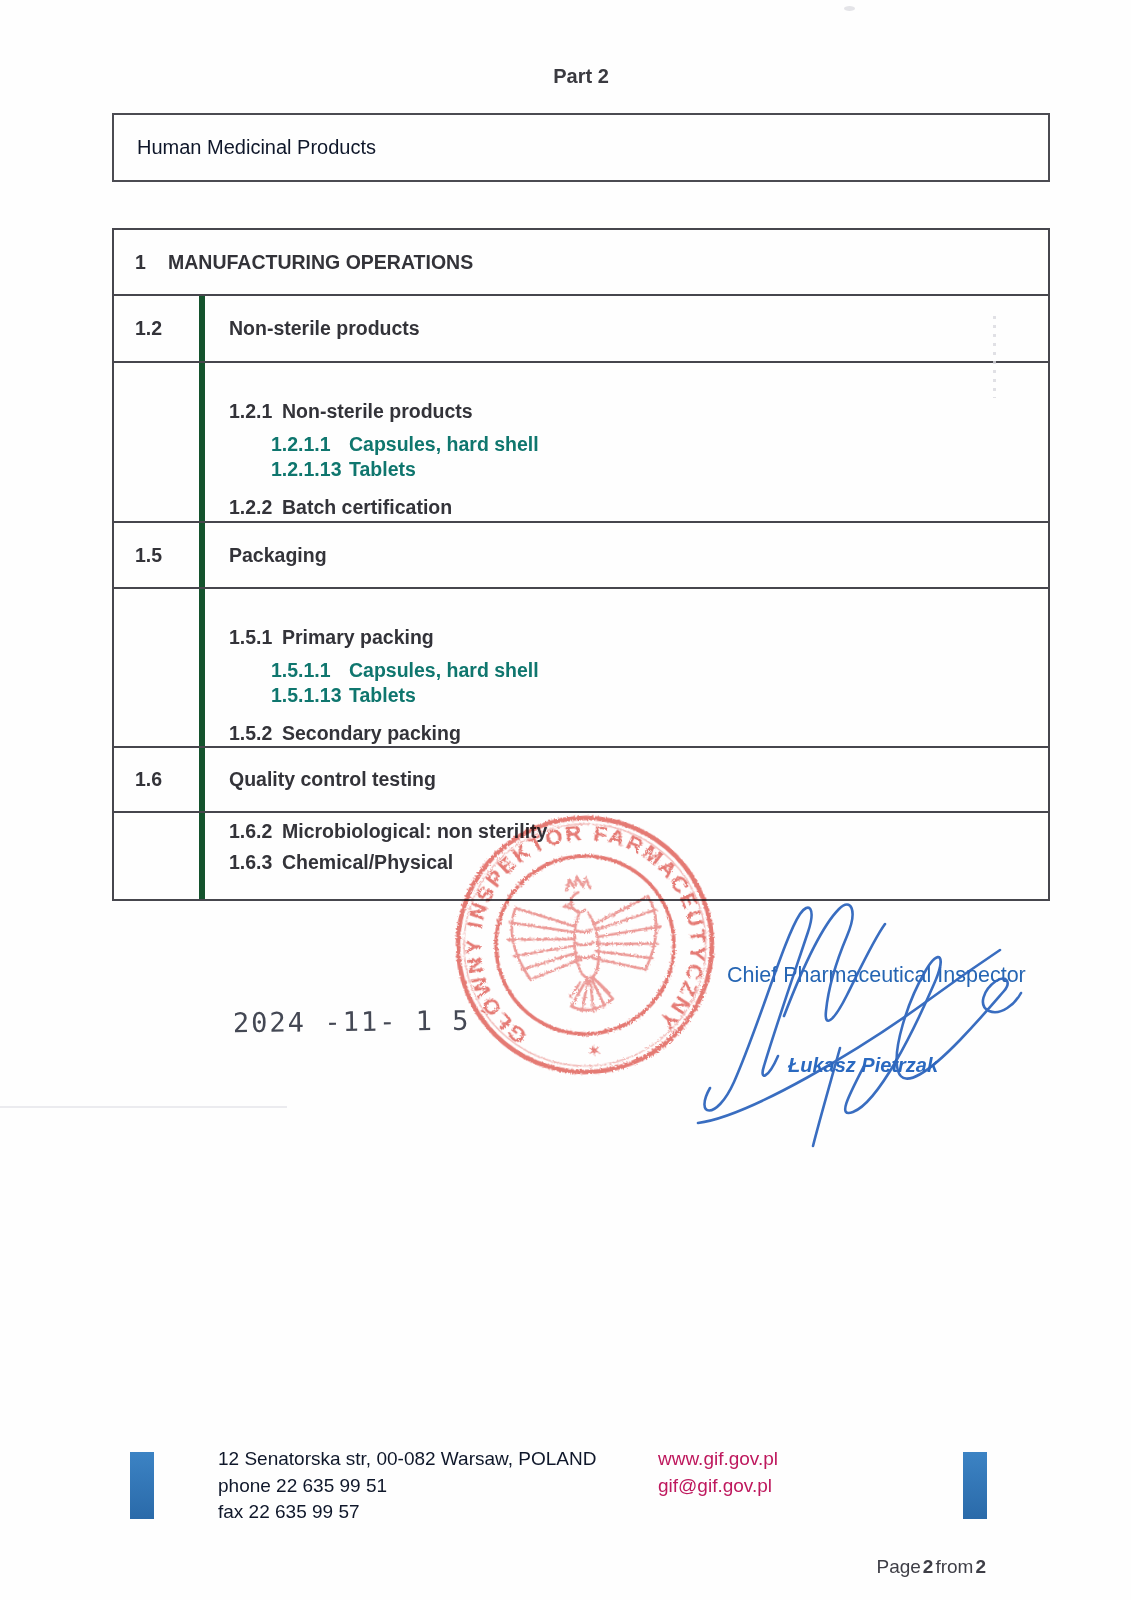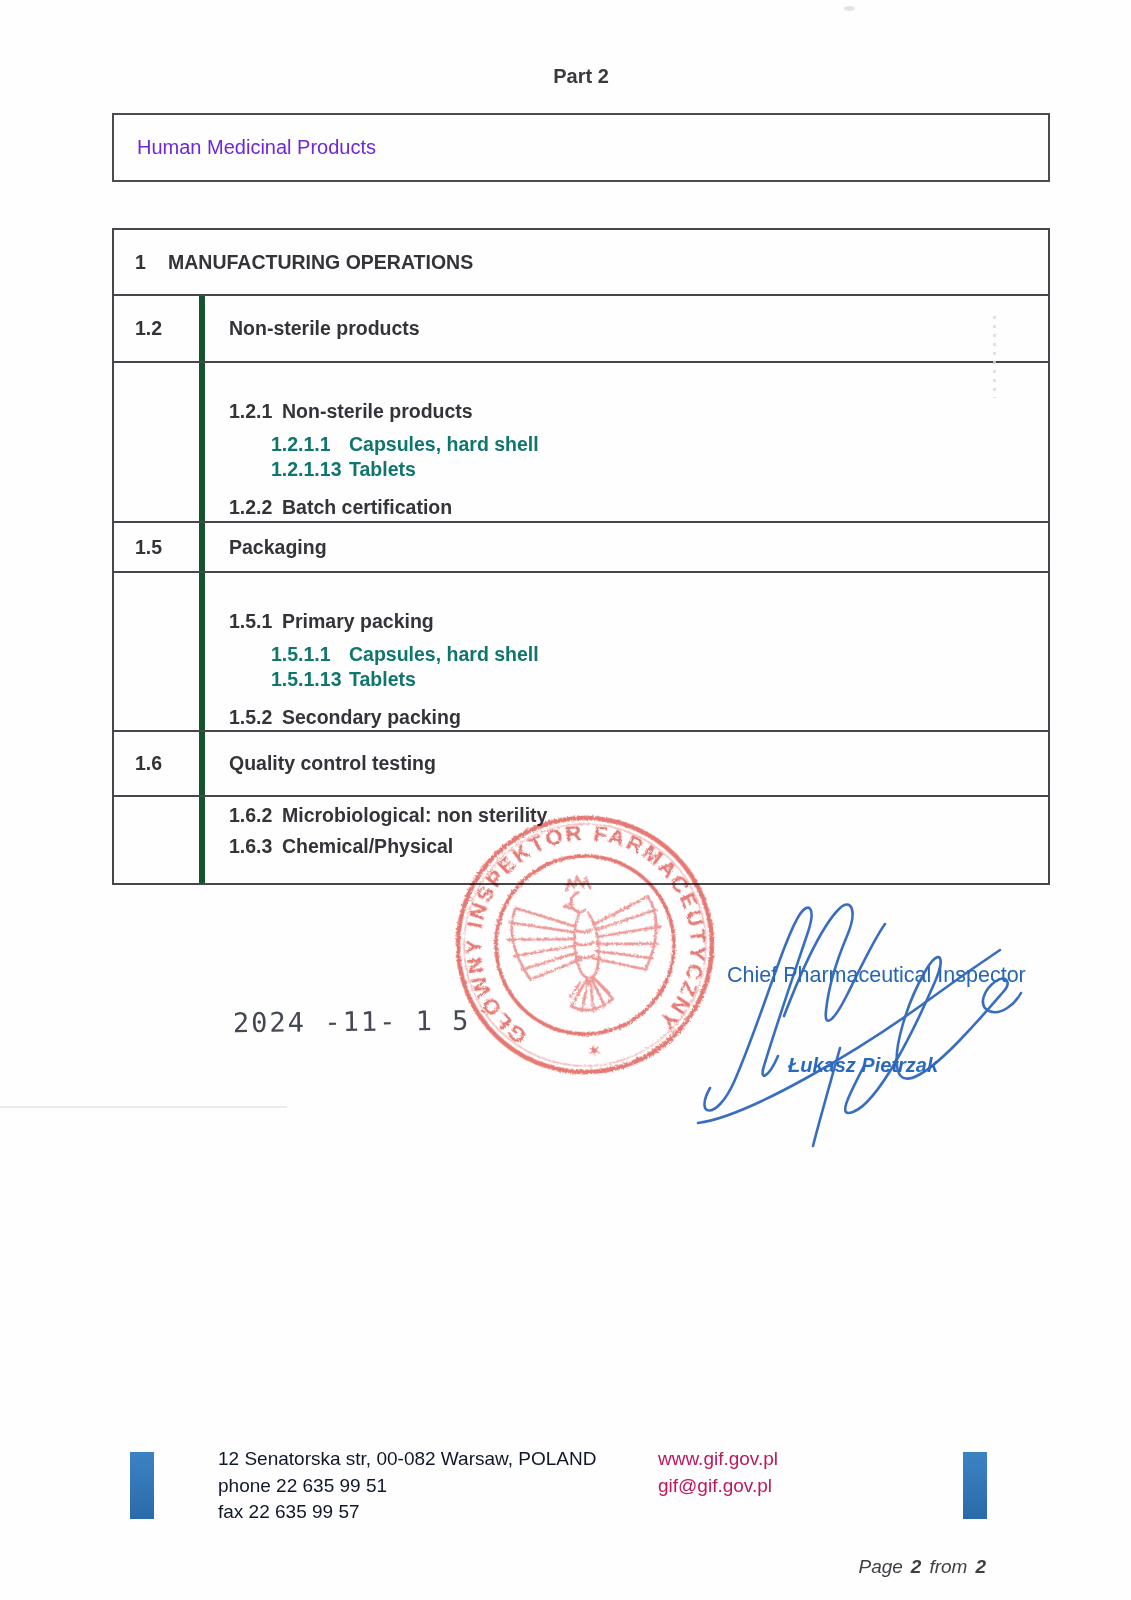--- a/index.html
+++ b/index.html
@@ -9,21 +9,21 @@
   }
   
   .part-title {
     position:absolute; left:112px; top:57px; width:938px;
     text-align:center; font-weight:bold; font-size:20px; color:#3a3a40;margin-top:8px;
   }
   .product-box {
     position:absolute; left:112px; top:113px; width:938px; height:69px;
     border:2px solid #4b4b52; box-sizing:border-box;
     display:flex; align-items:center; padding-left:23px;
-    font-size:20px; color:#6d28d9;
+    font-size:20px; color:#0f172a;
   }
   
   .ops-table {
     position:absolute; left:112px; top:228px; width:938px;
     border:2px solid #46464d; box-sizing:border-box; font-size:19.5px;
   }
   .t-header {
     height:64px; display:flex; align-items:center; padding-left:21px;
     border-bottom:2px solid #46464d; font-weight:bold; color:#333339;
   }
@@ -88,21 +88,21 @@
   .web-block {
     position:absolute; left:658px; top:1446px; width:207px; text-align:left;
     font-size:19px; line-height:26.5px; color:#be185d;
   }
   .ref-line {
     position:absolute; left:150px; top:1556px; width:830px; text-align:center;
     font-size:19px; color:#3e3e46;
   }
   .page-label {
     position:absolute; left:860px; top:1556px; width:126px; font-size:19px; color:#3e3e46;
-    display:flex; justify-content:flex-end; gap:8px;font-style:italic;
+    display:flex; justify-content:flex-end; gap:2px;
   }
   .page-label .b { font-weight:bold; }
 </style>
 </head>
 <body>
 
 <div class="page">
 
   <div class="part-title">Part 2</div>
 
@@ -139,21 +139,21 @@
             <span>Tablets</span>
           </div>
         </div>
         <div class="item-line">
           <span class="item-code">1.2.2</span>
           <span>Batch certification</span>
         </div>
       </div>
     </div>
 
-    <div class="t-row row-section" style="height:50px">
+    <div class="t-row row-section" style="height:66px">
       <div class="code-cell">1.5</div>
       <div class="content-cell">
           <span>Packaging</span>
         </div>
     </div>
     <div class="t-row detail h159">
       <div class="code-cell"></div>
       <div class="content-cell">
         <div class="item-line">
           <span class="item-code">1.5.1</span>

